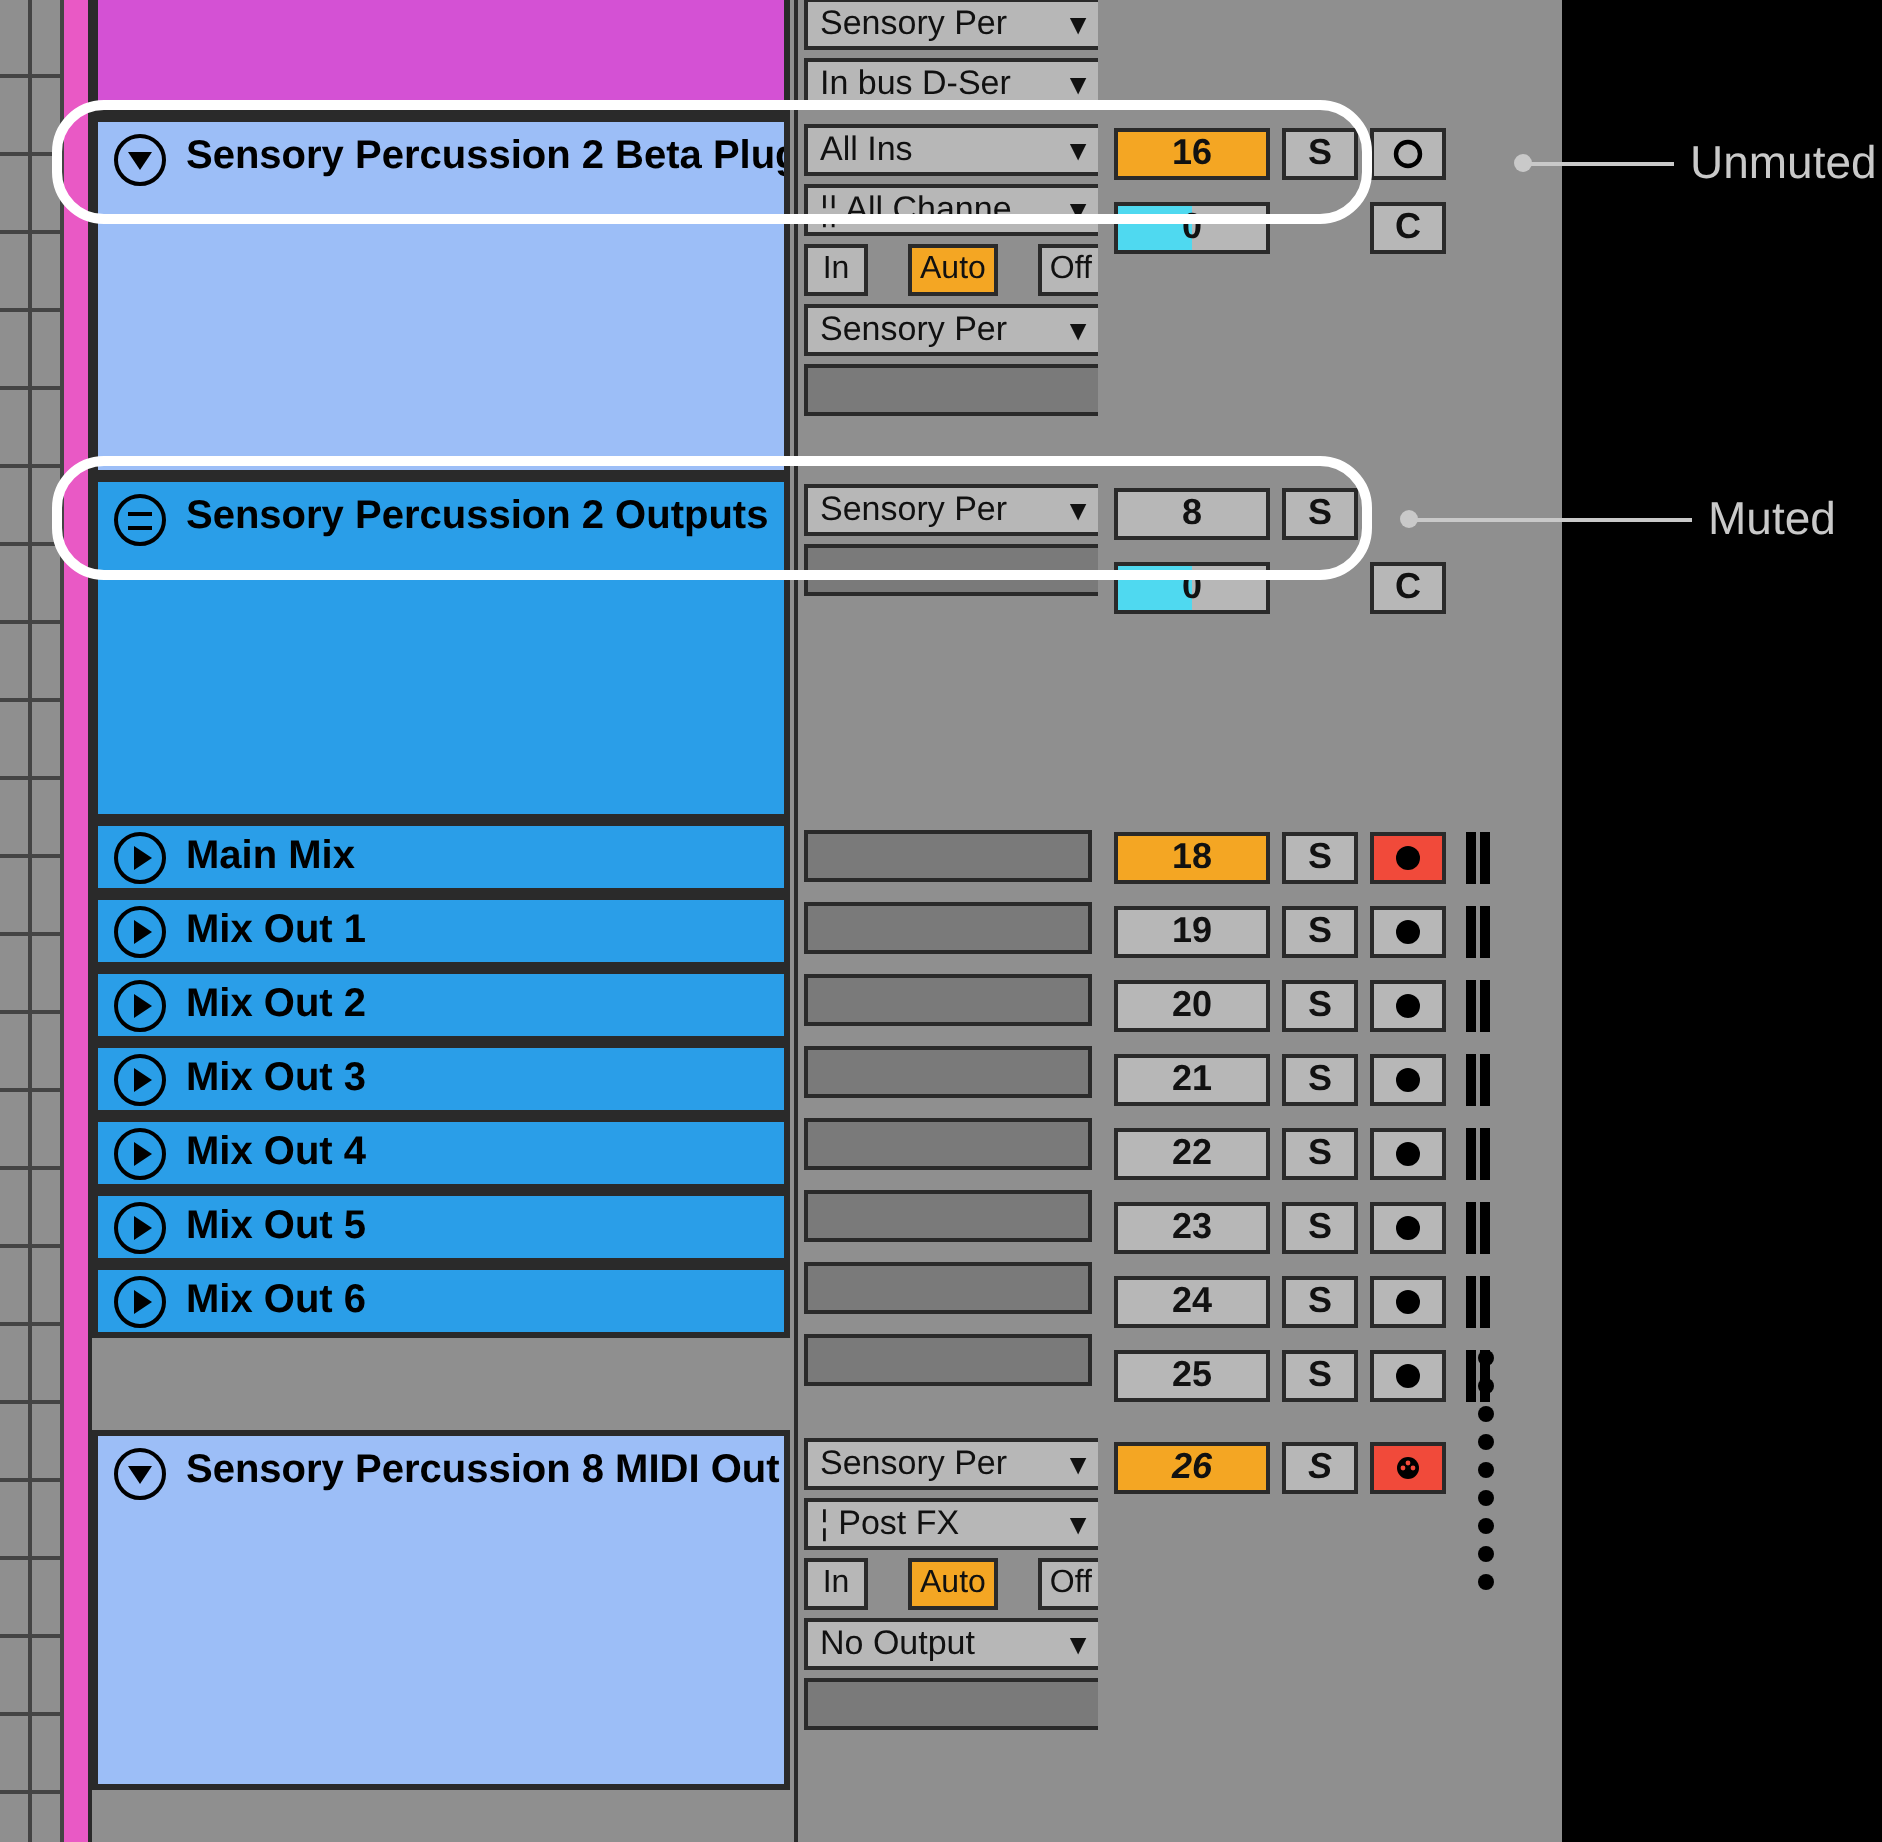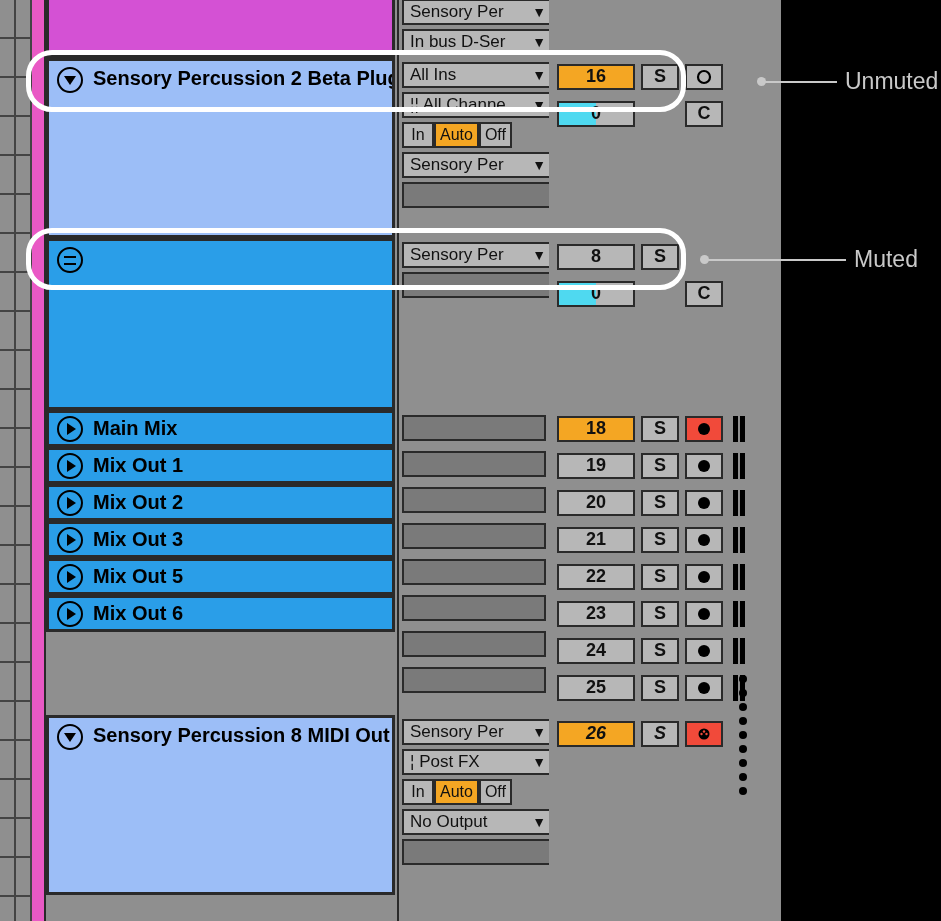--- a/index.html
+++ b/index.html
@@ -162,21 +162,21 @@
   .highlight{
     position:absolute;
     border:5px solid var(--white);
     border-radius:26px;
     pointer-events:none;
     z-index:50;
   }
   .ioempty{height:26px;border:2px solid var(--ui-border);box-sizing:border-box;background:#7a7a7a;}
   .iostack{display:flex;flex-direction:column;gap:4px;padding:4px 3px;}
   .mixrow{display:flex;align-items:center;gap:6px;padding:4px 8px;height:37px;box-sizing:border-box;}
-  .hstack{display:flex;gap:0;}
+  .hstack{display:flex;gap:20px;}
   
   .section{position:absolute;left:0;width:100%;}
 </style>
 </head>
 <body>
 
 <div class="appwrap">
 
   <div class="ruler">
     <div class="rcol">
@@ -248,20 +248,21 @@
           </span>
         <span>Sensory Percussion 2 Beta Plugi</span>
       </div>
     </div>
 
     <div class="section" style="top:238px;">
       <div class="trk" style="height:172px;align-items:flex-start;padding-top:6px;background:var(--track-blue);">
         <span class="iconcircle">
             <span class="eq"></span>
           </span>
+        <span>Sensory Percussion 2 Outputs</span>
       </div>
     </div>
 
     <div class="section" style="top:410px;">
       <div class="trk">
           <span class="iconcircle">
             <span class="triR"></span>
           </span>
           <span>Main Mix</span>
         </div>
@@ -275,20 +276,26 @@
           <span class="iconcircle">
             <span class="triR"></span>
           </span>
           <span>Mix Out 2</span>
         </div>
       <div class="trk">
           <span class="iconcircle">
             <span class="triR"></span>
           </span>
           <span>Mix Out 3</span>
+        </div>
+      <div class="trk">
+          <span class="iconcircle">
+            <span class="triR"></span>
+          </span>
+          <span>Mix Out 4</span>
         </div>
       <div class="trk">
           <span class="iconcircle">
             <span class="triR"></span>
           </span>
           <span>Mix Out 5</span>
         </div>
       <div class="trk">
           <span class="iconcircle">
             <span class="triR"></span>

